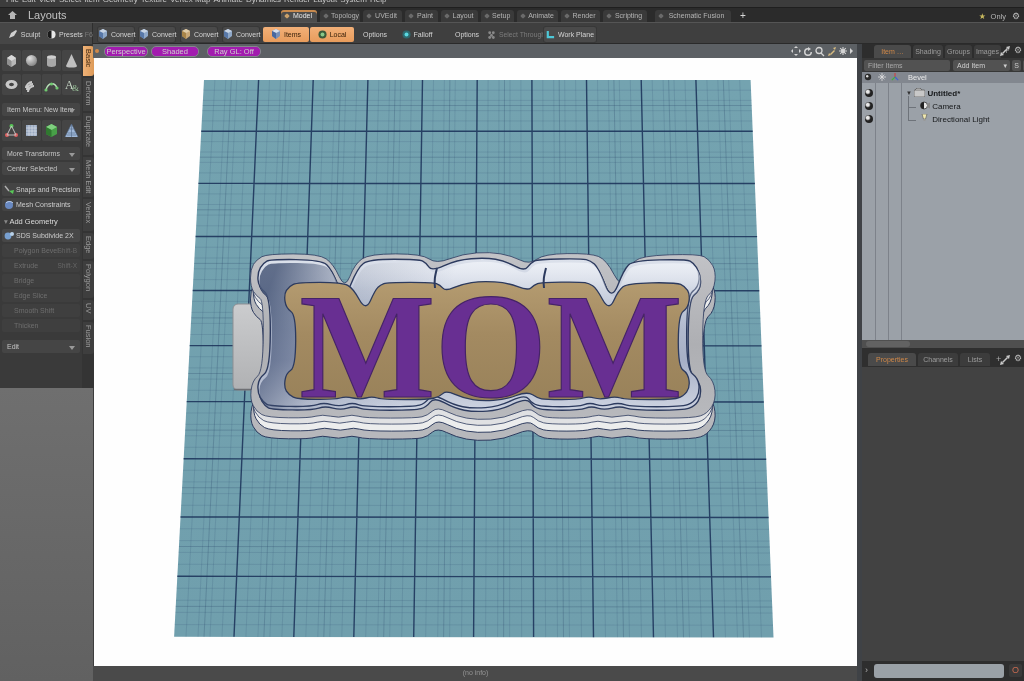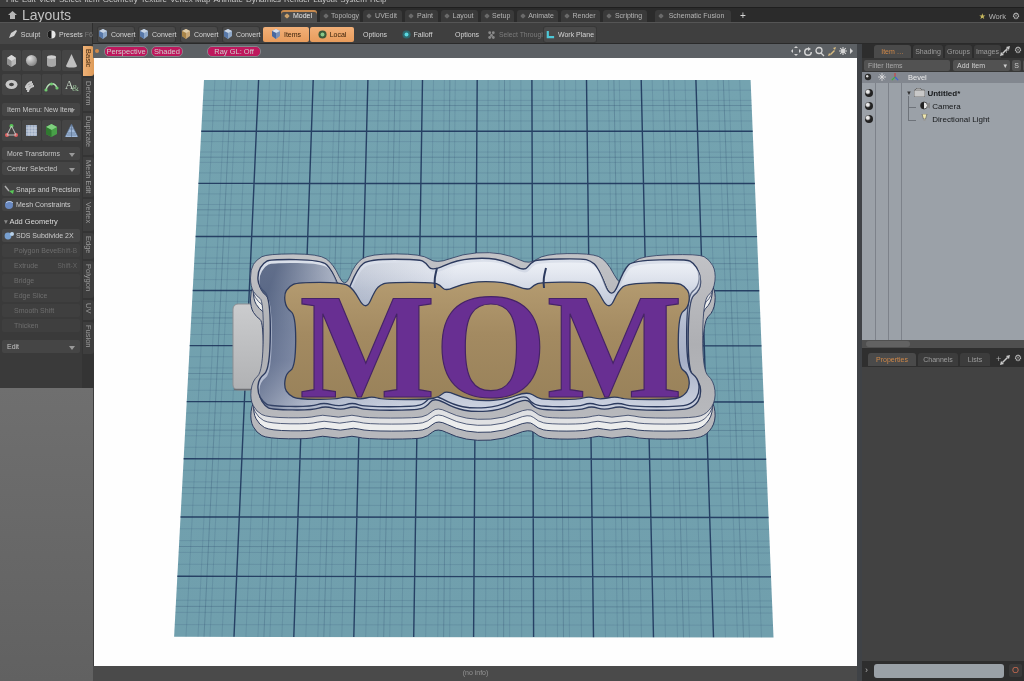--- a/index.html
+++ b/index.html
@@ -7,21 +7,21 @@
 
 #menubar{left:0;top:0;width:1024px;height:7px;background:#3c3c3c;overflow:hidden}
 #menubar .in{display:flex;gap:3px;padding-left:6px;margin-top:-5.5px;font-size:8px;color:#c9c9c9;white-space:nowrap}
 
 #layoutbar{left:0;top:7px;width:1024px;height:15px;background:#2b2b2b;border-top:1px solid #1f1f1f}
 .ltab{position:absolute;top:2px;height:12px;background:#3a3a3a;border-radius:3px 3px 0 0;color:#b4b4b4;font-size:7px;line-height:12px;text-align:center;padding:0 4px 0 11px}
 .ltab:before{content:"";position:absolute;left:4px;top:4px;width:4px;height:4px;background:#6a6a6a;border-radius:1px;transform:rotate(45deg)}
 .ltab.act{background:#4d4d4d;color:#e8e8e8;box-shadow:0 2px 0 #c88a4e inset, 0 -0px 0 #000}
 .ltab.act:before{background:#caa06a}
 #homeico{left:8px;top:3px;width:9px;height:8px}
-#laytxt{left:22px;top:3px;font-size:14px;line-height:9px;color:#c2c2c2}
+#laytxt{left:28px;top:3px;font-size:11px;line-height:9px;color:#c2c2c2}
 #onlytxt{right:18px;top:4px;font-size:7.5px;color:#b5b5b5}
 #star1{right:38px;top:5px;color:#c8b95e;font-size:8px;line-height:8px}
 #gear1{right:4px;top:4px;font-size:9px;color:#bbb;line-height:9px}
 
 #toolbar{left:0;top:22px;width:1024px;height:22px;background:#3f3f3f;border-top:1px solid #555;border-bottom:1px solid #2a2a2a}
 .tbtn{position:absolute;top:4px;height:15px;background:#4a4a4a;border-radius:2px;color:#d4d4d4;font-size:7px;line-height:15px;text-align:center;box-shadow:0 0 0 1px #383838;white-space:nowrap}
 .tbtn.orange{background:linear-gradient(#f2b078,#e89c5c);color:#38200a;box-shadow:none}
 .tbtn.plain{background:transparent;box-shadow:none}
 .tbtn.dim{background:transparent;box-shadow:none;color:#7c7c7c}
 .ticon{display:inline-block;vertical-align:-2px;margin-right:3px}
@@ -34,21 +34,21 @@
 .drop:after{content:"";position:absolute;right:5px;top:50%;margin-top:-1px;border:3px solid transparent;border-top:4px solid #999}
 .srow{position:absolute;left:2px;width:78px;height:13px;background:#444444;border-radius:2px;color:#cccccc;font-size:7px;line-height:13px;padding-left:14px;white-space:nowrap}
 .srow.dim{background:#3f3f3f;color:#6e6e6e;padding-left:12px}
 .srow .ksc{position:absolute;right:3px;color:#666;font-size:6.5px}
 
 #vtabs{left:82px;top:44px;width:12px;height:344px;background:#343434}
 .vtab{position:absolute;left:1px;width:11px;background:#3e3e3e;border-radius:0 3px 3px 0;color:#9b9b9b}
 .vtab span{position:absolute;left:1px;top:3px;font-size:7.5px;white-space:nowrap;writing-mode:vertical-rl}
 .vtab.act{background:linear-gradient(90deg,#efb277,#dd9a58);color:#3a2410}
 #vhead{left:93px;top:44px;width:765px;height:14px;background:#5c6064}
-.vtab2{position:absolute;top:1.5px;height:11px;border:1px solid #83878b;background:#be185d;border-radius:5px;color:#cfcfcf;font-size:7.5px;line-height:10px;text-align:center}
+.vtab2{position:absolute;top:1.5px;height:11px;border:1px solid #83878b;background:#a21caf;border-radius:5px;color:#cfcfcf;font-size:7.5px;line-height:10px;text-align:center}
 #vclip{left:94px;top:58px;width:763px;height:608px;background:#fefefe;overflow:hidden}
 #vbottom{left:93px;top:666px;width:765px;height:15px;background:#4a4a4a;color:#949494;font-size:7px;text-align:center;line-height:14px}
 #vdiv{left:857px;top:44px;width:5px;height:637px;background:#3f4246}
 
 #rpanel{left:862px;top:44px;width:162px;height:637px;background:#3f3f3f}
 #rtabs{position:absolute;left:0;top:0;width:162px;height:14px;background:#2d2d2d}
 .rtab{position:absolute;top:1px;height:13px;background:#3c3c3c;border-radius:3px 3px 0 0;font-size:7px;color:#9d9d9d;line-height:13px;text-align:center;white-space:nowrap;overflow:hidden}
 .rtab.act{background:#4a4a4a;color:#d08848}
 #rfilter{position:absolute;left:0;top:14px;width:162px;height:14px;background:#373737}
 .rfield{position:absolute;top:2px;height:11px;background:#525252;border-radius:2px;color:#a9a9a9;font-size:7px;line-height:11px;padding-left:4px}
@@ -96,21 +96,21 @@
 <span class="ltab" style="left:363px;width:39px">UVEdit</span>
 <span class="ltab" style="left:405px;width:33px">Paint</span>
 <span class="ltab" style="left:441px;width:37px">Layout</span>
 <span class="ltab" style="left:481px;width:33px">Setup</span>
 <span class="ltab" style="left:517px;width:41px">Animate</span>
 <span class="ltab" style="left:561px;width:39px">Render</span>
 <span class="ltab" style="left:603px;width:44px">Scripting</span>
 <span class="ltab" style="left:655px;width:76px">Schematic Fusion</span>
 <span style="position:absolute;left:740px;top:3px;color:#d8d8d8;font-size:10px;line-height:10px">+</span>
 <span id="star1" class="abs">★</span>
-<span id="onlytxt" class="abs">Work</span>
+<span id="onlytxt" class="abs">Only</span>
 <span id="gear1" class="abs">⚙</span>
 </div>
 <div id="toolbar" class="abs">
 <div id="tbleft" class="abs"></div>
 <span class="tbtn plain" style="left:2px;width:44px"><svg class="ticon" width="10" height="10" viewBox="0 0 10 10">
           <path d="M1 9L3 4l5-3 1 1-3 5z" fill="#cfcfcf"></path>
         </svg>Sculpt</span>
 <span class="tbtn plain" style="left:47px;width:46px"><svg class="ticon" width="9" height="9" viewBox="0 0 10 10">
           <circle cx="5" cy="5" r="4.5" fill="#e8e8e8"></circle>
           <path d="M5 .5A4.5 4.5 0 005 9.5z" fill="#1a1a1a"></path>
@@ -284,21 +284,21 @@
       <defs>
         <radialGradient id="sphg" cx=".35" cy=".3" r=".9">
           <stop offset="0" stop-color="#e0e0e0"></stop>
           <stop offset="1" stop-color="#707070"></stop>
         </radialGradient>
       </defs>
     </svg>
 <div id="vhead" class="abs">
 <span style="position:absolute;left:2px;top:5px;width:4px;height:4px;border-radius:50%;background:#d08848"></span>
 <span class="vtab2" style="left:11px;width:44px">Perspective</span>
-<span class="vtab2" style="left:58px;width:32px">Shaded</span>
+<span class="vtab2" style="left:58px;width:48px">Shaded</span>
 <span class="vtab2" style="left:114px;width:54px">Ray GL: Off</span>
 <svg style="position:absolute;right:5px;top:2px" width="62" height="11" viewBox="0 0 62 11">
 <g fill="#d4d4d4">
           <path d="M5 0l2 2H3zM5 10L3 8h4zM0 5l2-2v4zM10 5L8 3v4z"></path>
           <path d="M17 2a4 4 0 104 4h-1.5a2.5 2.5 0 11-2.5-2.5V5l3-2-3-2z"></path>
           <circle cx="28" cy="4.5" r="3" fill="none" stroke="#d4d4d4" stroke-width="1.3"></circle>
           <path d="M30 7l3 3" stroke="#d4d4d4" stroke-width="1.3"></path>
         </g>
 <g fill="#d8bc80">
           <path d="M37 10l3-1-2-2zM45 1l-3 1 2 2z"></path>

